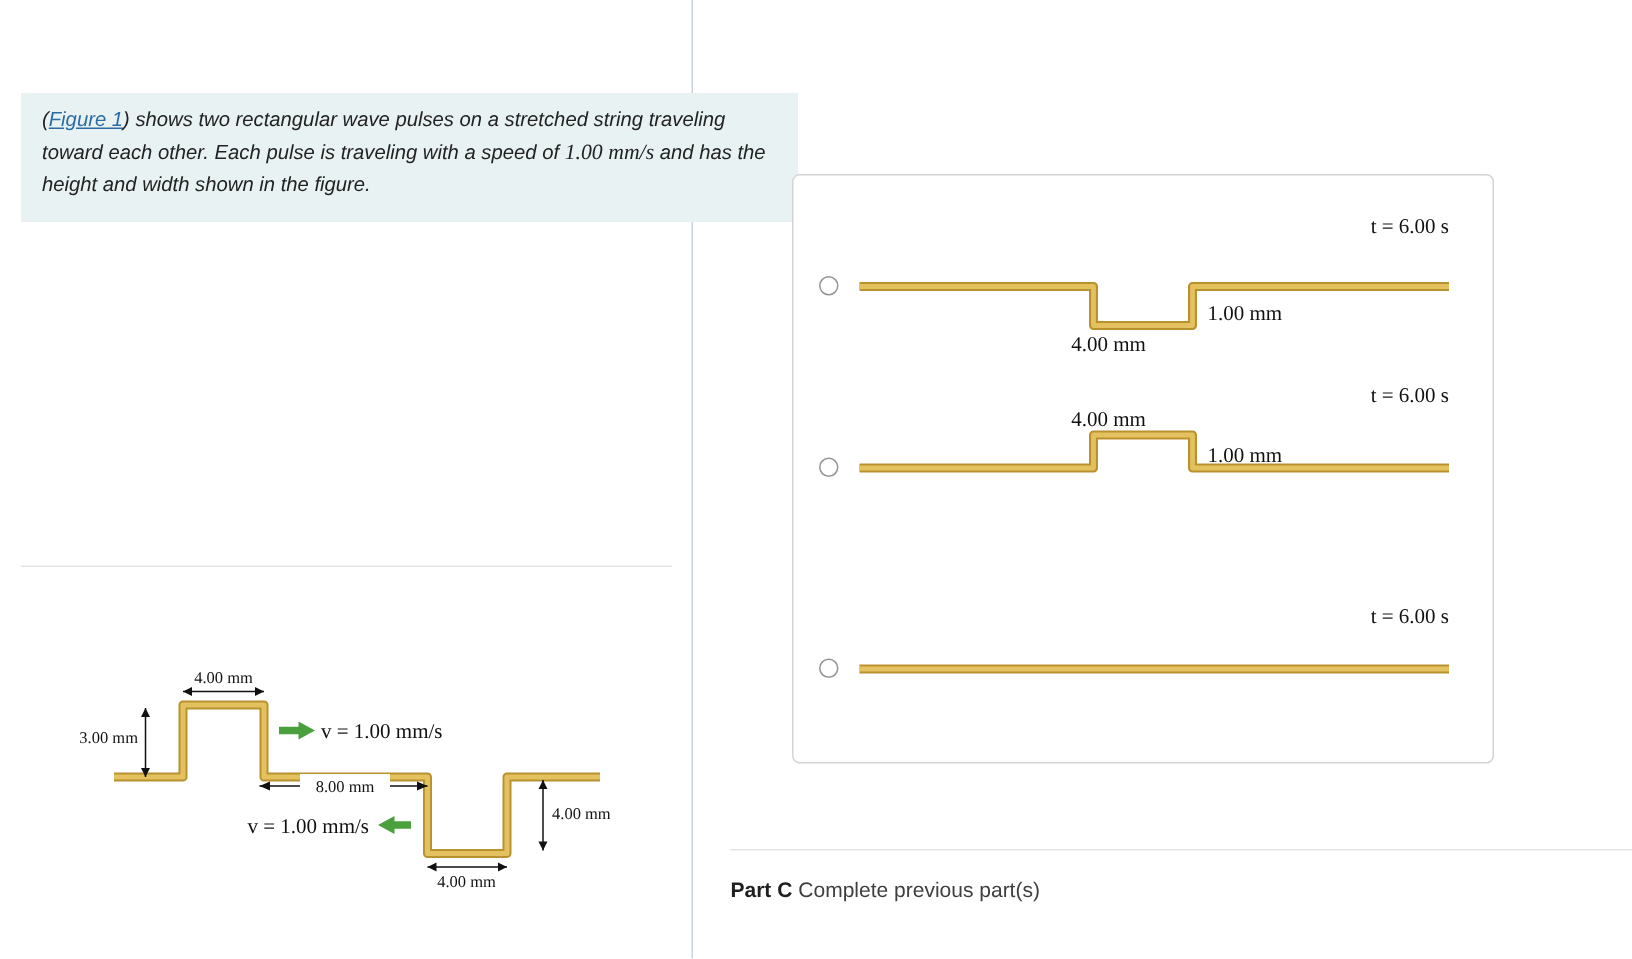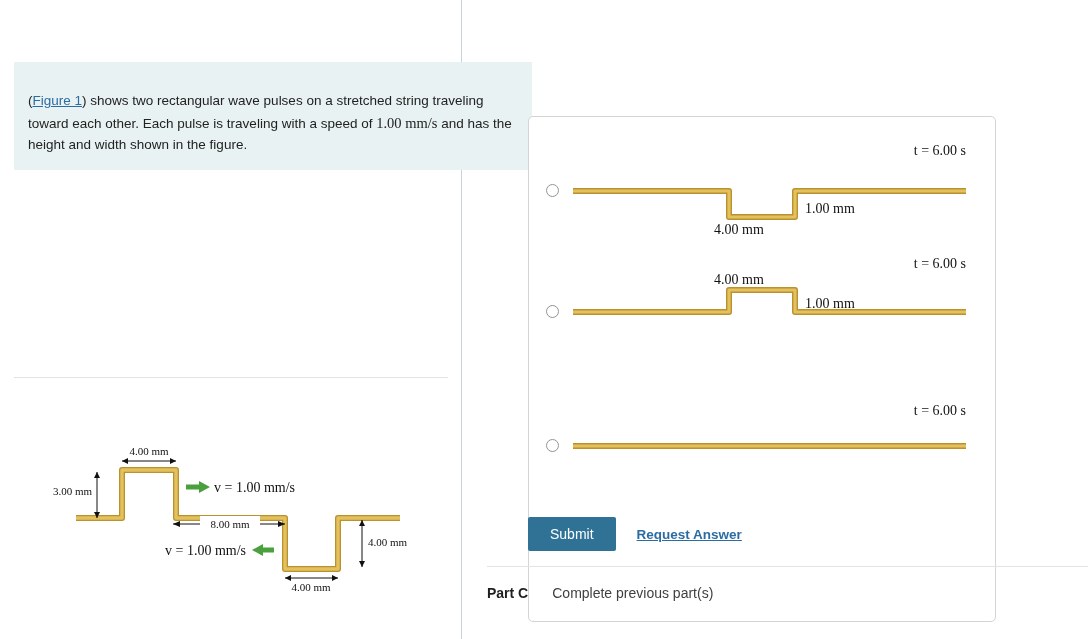--- a/index.html
+++ b/index.html
@@ -17,22 +17,22 @@
     position: absolute; left: 461px; top: 0; width: 1px; height: 639px;
     background: #c8d4dd;
   }
 
   
   .left-pane { position: absolute; left: 0; top: 0; width: 461px; height: 639px; }
 
   .intro-box {
     position: absolute; left: 14px; top: 62px; width: 518px;
     background: #e9f2f3;
-    padding: 29px 14px 14px 14px;
-    font-size: 13.5px; line-height: 1.55; color: #222;
+    padding: 8px 14px 14px 14px;
+    font-size: 13.5px; line-height: 1.55; color: #222; font-style: italic;
   }
   .intro-box a { color: #2b6ca3; text-decoration: underline; }
   .mathy { font-family: "Liberation Serif", serif; font-size: 14.5px; }
 
   .figure-head {
     position: absolute; left: 14px; top: 343px; width: 434px; height: 32px;
   }
   .figure-title {
     position: absolute; left: 0; top: 2px;
     font-size: 16px; font-weight: bold; color: #111;
@@ -66,21 +66,21 @@
   .part-title { margin-left: 21px; font-size: 14.5px; font-weight: bold; color: #1f1f1f; }
 
   .prompt {
     position: absolute; left: 66px; top: 89px;
     font-size: 13.5px; color: #1f1f1f;
   }
   .prompt .it { font-family: "Liberation Serif", serif; font-style: italic; font-size: 15px; }
   .prompt .num { font-family: "Liberation Serif", serif; font-size: 15px; }
 
   .answer-box {
-    position: absolute; left: 66px; top: 116px; width: 468px; height: 506px;
+    position: absolute; left: 66px; top: 116px; width: 468px; height: 393px;
     border: 1px solid #d4d4d4; border-radius: 5px; background: #fff;
   }
   .option-row { position: absolute; left: 0; width: 468px; }
   .radio {
     position: absolute; width: 13px; height: 13px; border-radius: 50%;
     border: 1px solid #949494; background: #fff;
   }
   .opt-svg { position: absolute; left: 0; top: 0; }
 
   .actions { position: absolute; left: 66px; top: 517px; display: flex; align-items: center; }
@@ -90,21 +90,21 @@
     padding: 9px 22px; border-radius: 2px; cursor: pointer;
   }
   .req-answer {
     margin-left: 21px; color: #2b6ca3; font-size: 13.5px;
     font-weight: bold; text-decoration: underline; cursor: pointer;
   }
 
   .bottom-rule { position: absolute; left: 25px; top: 566px; width: 601px; height: 1px; background:#e3e3e3; }
   .part-c { position: absolute; left: 25px; top: 585px; display: flex; align-items: baseline; text-align: center; }
   .part-c-label { font-size: 14px; font-weight: bold; color: #1f1f1f; }
-  .part-c-status { margin-left: 24px; font-size: 14px; color: #3f3f3f; }
+  .part-c-status { margin-left: 4px; font-size: 14px; color: #3f3f3f; }
 
   .svg-label { font-family: "Liberation Serif", serif; font-size: 14px; fill: #111; }
   .svg-label-sm { font-family: "Liberation Serif", serif; font-size: 11px; fill: #111; }
 </style>
 </head>
 <body>
 
 <div class="page">
 
   <div class="pane-divider"></div>
@@ -203,24 +203,20 @@
       <div class="option-row" style="top:262px;height:131px;">
         <span class="radio" style="left:17px; top:60px;"></span>
         <svg class="opt-svg" width="468" height="131" viewBox="0 0 468 131">
           <text class="svg-label" x="437" y="36" text-anchor="end">t = 6.00 s</text>
           <path d="M 44 67 L 437 67" fill="none" stroke="#b9912f" stroke-width="6" stroke-linejoin="round"></path>
           <path d="M 44 67 L 437 67" fill="none" stroke="#e3c15e" stroke-width="3.2" stroke-linejoin="round"></path>
         </svg>
       </div>
     </div>
 
-    <div class="actions">
-      <button class="submit-btn">Submit</button>
-      <span class="req-answer">Request Answer</span>
-    </div>
 
     <div class="bottom-rule"></div>
     <div class="part-c">
       <span class="part-c-label">Part C</span>
       <span class="part-c-status">Complete previous part(s)</span>
     </div>
   </div>
 </div>
 
 </body></html>

